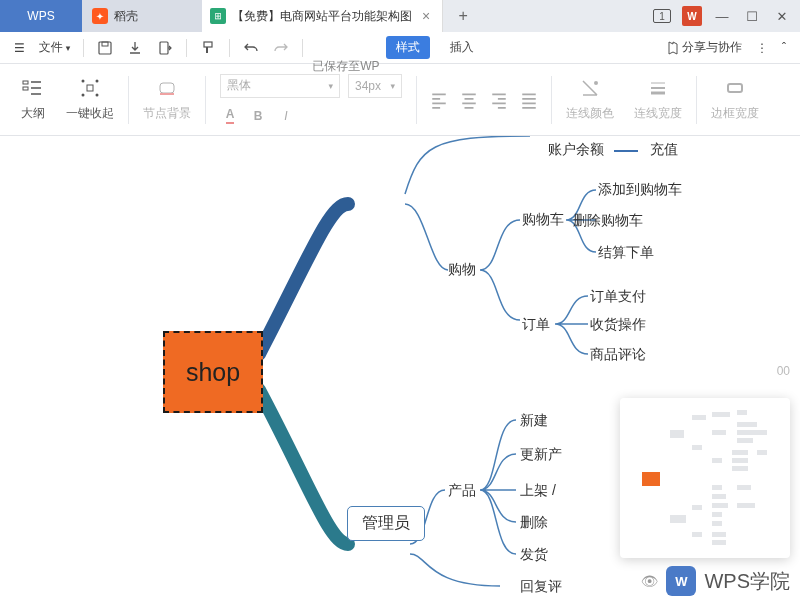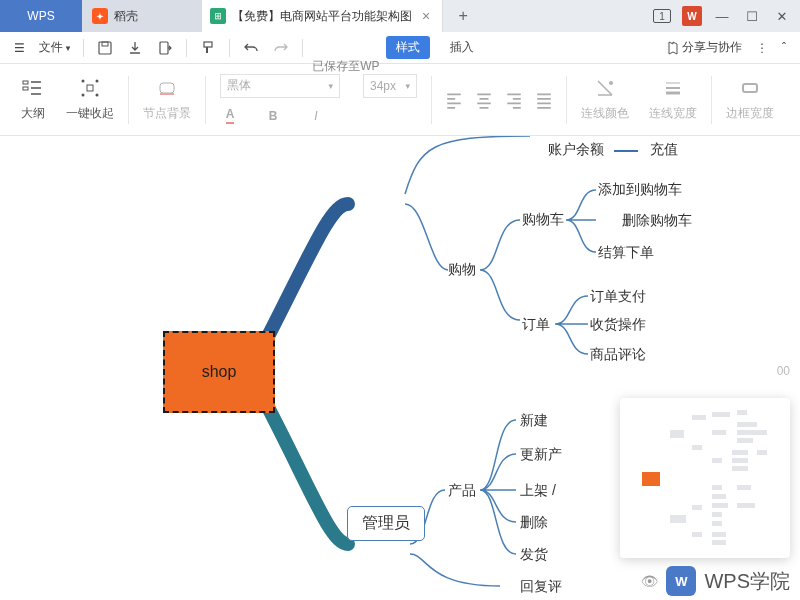--- a/index.html
+++ b/index.html
@@ -28,32 +28,32 @@
 .btn-style { background:#3b7de0; color:#fff; padding:3px 10px; border-radius:3px; font-size:12px; }
 .menu-right { margin-left:auto; display:flex; align-items:center; gap:6px; }
 
 
 .toolbar { height:72px; border-bottom:1px solid #e2e4e8; display:flex; align-items:center; padding:0 10px; gap:0; font-size:12px; color:#555; }
 .tool-group { display:flex; flex-direction:column; align-items:center; gap:6px; padding:0 10px; }
 .tool-group.dis { opacity:0.45; }
 .tool-icon { width:26px; height:22px; display:flex; align-items:center; justify-content:center; color:#555; }
 .tool-sep { width:1px; height:48px; background:#e5e7eb; margin:0 4px; }
 .font-area { display:flex; flex-direction:column; gap:8px; padding:0 10px; opacity:0.55; }
-.font-row { display:flex; gap:23px; align-items:center; }
+.font-row { display:flex; gap:8px; align-items:center; }
 .font-sel { border:1px solid #ccc; height:24px; padding:0 6px; display:flex; align-items:center; gap:4px; font-size:12px; color:#666; }
 .font-sel.w1 { width:120px; }
 .font-sel.w2 { width:54px; }
 .fmt-btn { width:20px; height:20px; display:flex; align-items:center; justify-content:center; color:#666; }
 .underline-a { border-bottom:2px solid #d33; padding-bottom:1px; font-weight:bold; }
 .align-grp { display:flex; gap:10px; opacity:0.55; padding:0 8px; }
 
 
 .canvas { position:absolute; left:0; top:136px; right:0; bottom:0; background:#fff; overflow:hidden; }
 .node { position:absolute; border:1.5px solid #4a7fb5; background:#fff; display:flex; align-items:center; justify-content:center; font-size:16px; color:#333; border-radius:5px; padding:6px 14px; }
-.root { position:absolute; left:163px; top:195px; width:112px; height:82px; background:#ef6a23; border:2px dashed #1a1a1a; display:flex; align-items:center; justify-content:center; font-size:16px; color:#222; }
+.root { position:absolute; left:163px; top:195px; width:100px; height:82px; background:#ef6a23; border:2px dashed #1a1a1a; display:flex; align-items:center; justify-content:center; font-size:25px; color:#222; }
 .leaf { position:absolute; font-size:14px; color:#333; white-space:nowrap; }
 .sub { position:absolute; font-size:14px; color:#333; }
 .dash { position:absolute; height:2px; background:#3b6fb0; }
 svg.edges { position:absolute; left:0; top:0; width:800px; height:470px; pointer-events:none; }
 .edge1 { stroke:#2e5d94; fill:none; }
 .edge2 { stroke:#2b7a8c; fill:none; }
 .brace { stroke:#4a7fb5; fill:none; stroke-width:1.5; }
 
 
 .minimap { position:absolute; right:10px; bottom:42px; width:170px; height:160px; background:#fff; box-shadow:0 2px 12px rgba(0,0,0,0.18); border-radius:4px; }
@@ -287,21 +287,21 @@
 
   <div class="node" style="left:347px; top:370px;">管理员</div>
 
   <div class="leaf" style="left:548px; top:5px;">账户余额</div>
   <div class="dash" style="left:614px; top:14px; width:24px;"></div>
   <div class="leaf" style="left:650px; top:5px;">充值</div>
 
   <div class="sub" style="left:448px; top:125px;">购物</div>
   <div class="sub" style="left:522px; top:75px;">购物车</div>
   <div class="leaf" style="left:598px; top:45px;">添加到购物车</div>
-  <div class="leaf" style="left:622px; top:76px;text-align:right;">删除购物车</div>
+  <div class="leaf" style="left:573px; top:76px;text-align:right;">删除购物车</div>
   <div class="leaf" style="left:598px; top:108px;">结算下单</div>
   <div class="sub" style="left:522px; top:180px;">订单</div>
   <div class="leaf" style="left:590px; top:152px;">订单支付</div>
   <div class="leaf" style="left:590px; top:180px;">收货操作</div>
   <div class="leaf" style="left:590px; top:210px;">商品评论</div>
 
   <div class="sub" style="left:448px; top:346px;">产品</div>
   <div class="leaf" style="left:520px; top:276px;">新建</div>
   <div class="leaf" style="left:520px; top:310px;">更新产</div>
   <div class="leaf" style="left:520px; top:346px;">上架 / </div>

